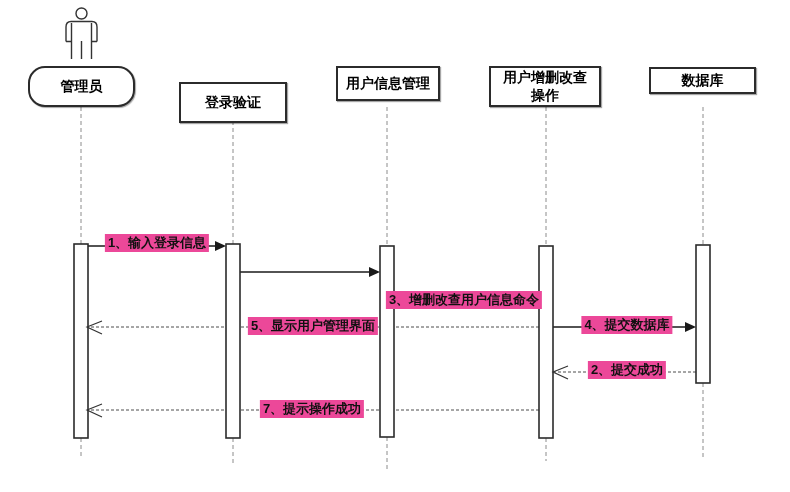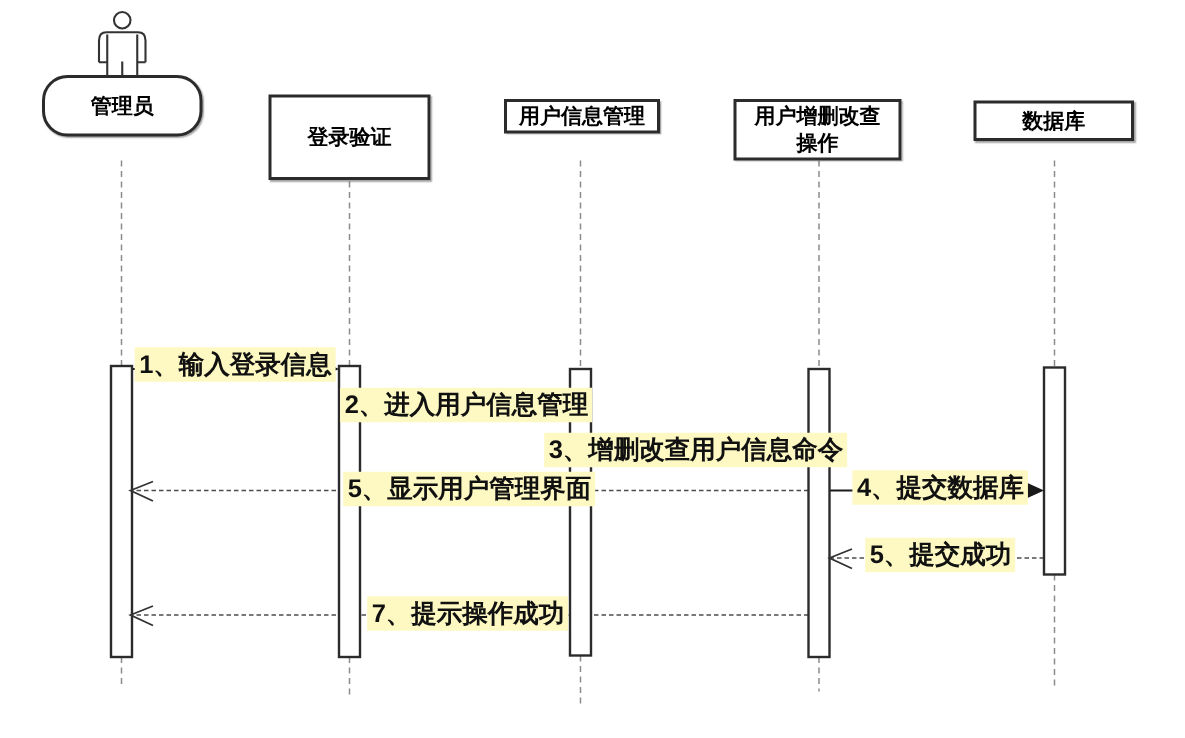--- a/index.html
+++ b/index.html
@@ -10,22 +10,22 @@
   #diagram-svg{position:absolute;left:0;top:0;width:790px;height:492px;}
   .pbox{
     position:absolute;background:#fff;border:2px solid #2b2b2b;
     box-shadow:1px 1px 1px rgba(0,0,0,0.35);
     display:flex;align-items:center;justify-content:center;text-align:center;
     font-size:14px;font-weight:bold;color:#000;line-height:1.25;
     box-sizing:border-box;padding:1px 7px;
   }
   .msg-label{
     position:absolute;transform:translate(-50%,-50%);
-    background:#fef9c3;padding:0 3px;white-space:nowrap;
-    font-size:17px;font-weight:bold;color:#111;
+    background:#ec4899;padding:0 3px;white-space:nowrap;
+    font-size:13px;font-weight:bold;color:#111;
   }
 </style>
 </head>
 <body>
 
 <div id="canvas">
 
   <svg id="diagram-svg" viewBox="0 0 790 492" xmlns="http://www.w3.org/2000/svg">
 
     <g fill="none" stroke="#333" stroke-width="1.4">
@@ -77,37 +77,36 @@
       <polygon points="696,327 685,322 685,332"></polygon>
     </g>
 
     <g fill="none" stroke="#333" stroke-width="1.2">
       <polyline points="102,321 87,327 102,334"></polyline>
       <polyline points="568,366 553,372 568,379"></polyline>
       <polyline points="102,404 87,410 102,417"></polyline>
     </g>
   </svg>
 
-  <div class="pbox" style="left:28px;  top:50px; width:107px; height:41px;border-radius:17px;">
+  <div class="pbox" style="left:28px;  top:66px; width:107px; height:41px;border-radius:17px;">
     <span>管理员</span>
   </div>
-  <div class="pbox" style="left:179px; top:63px; width:108px; height:57px;">
+  <div class="pbox" style="left:179px; top:82px; width:108px; height:41px;">
     <span>登录验证</span>
   </div>
-  <div class="pbox" style="left:336px; top:66px; width:104px; height:23px;">
+  <div class="pbox" style="left:336px; top:66px; width:104px; height:35px;">
     <span>用户信息管理</span>
   </div>
   <div class="pbox" style="left:489px; top:66px; width:112px; height:41px;">
     <span>用户增删改查操作</span>
   </div>
   <div class="pbox" style="left:649px; top:67px; width:107px; height:27px;">
     <span>数据库</span>
   </div>
 
   <div class="msg-label" style="left:157px; top:243px;">1、输入登录信息</div>
-  <div class="msg-label" style="left:311px; top:270px;">2、进入用户信息管理</div>
   <div class="msg-label" style="left:464px; top:300px;">3、增删改查用户信息命令</div>
   <div class="msg-label" style="left:627px; top:325px;">4、提交数据库</div>
   <div class="msg-label" style="left:313px; top:326px;">5、显示用户管理界面</div>
-  <div class="msg-label" style="left:627px; top:370px;">5、提交成功</div>
+  <div class="msg-label" style="left:627px; top:370px;">2、提交成功</div>
   <div class="msg-label" style="left:312px; top:409px;text-align:center;">7、提示操作成功</div>
 
 </div>
 
 </body></html>

